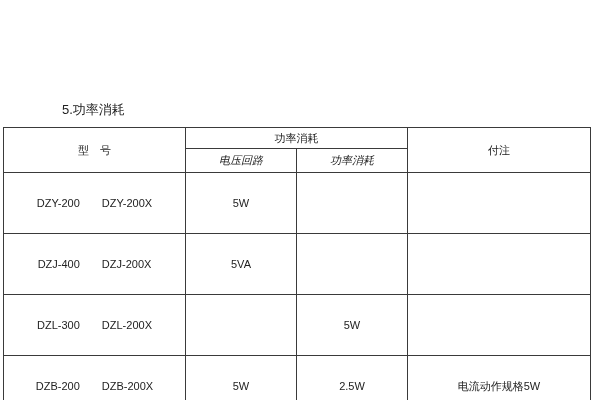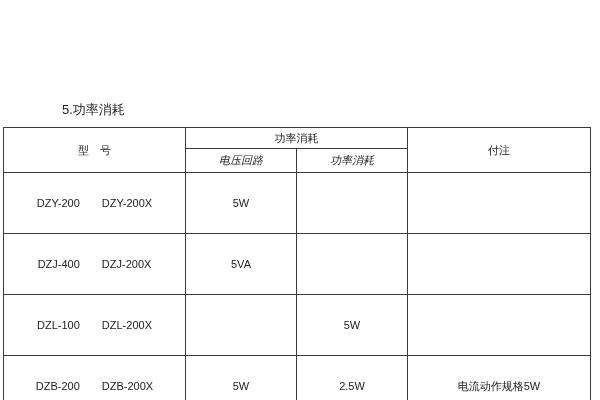--- a/index.html
+++ b/index.html
@@ -93,21 +93,21 @@
         </div>
       </td>
       <td>5VA</td>
       <td></td>
       <td></td>
     </tr>
 
     <tr class="drow">
       <td>
         <div class="models">
-          <span>DZL-100</span>
+          <span>DZL-300</span>
           <span>DZL-200X</span>
         </div>
       </td>
       <td></td>
       <td>5W</td>
       <td></td>
     </tr>
 
     <tr class="drow">
       <td>

